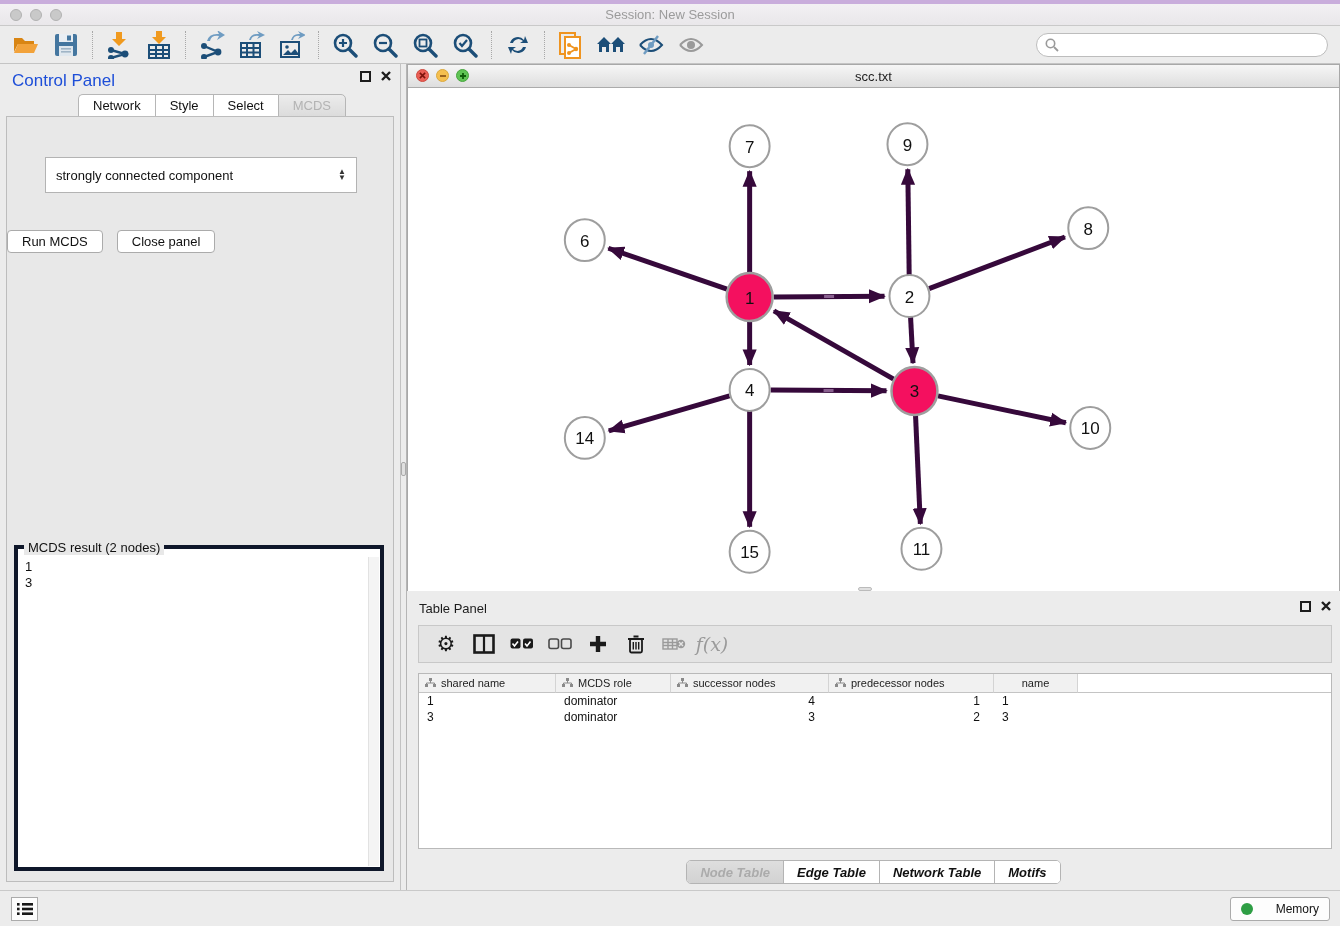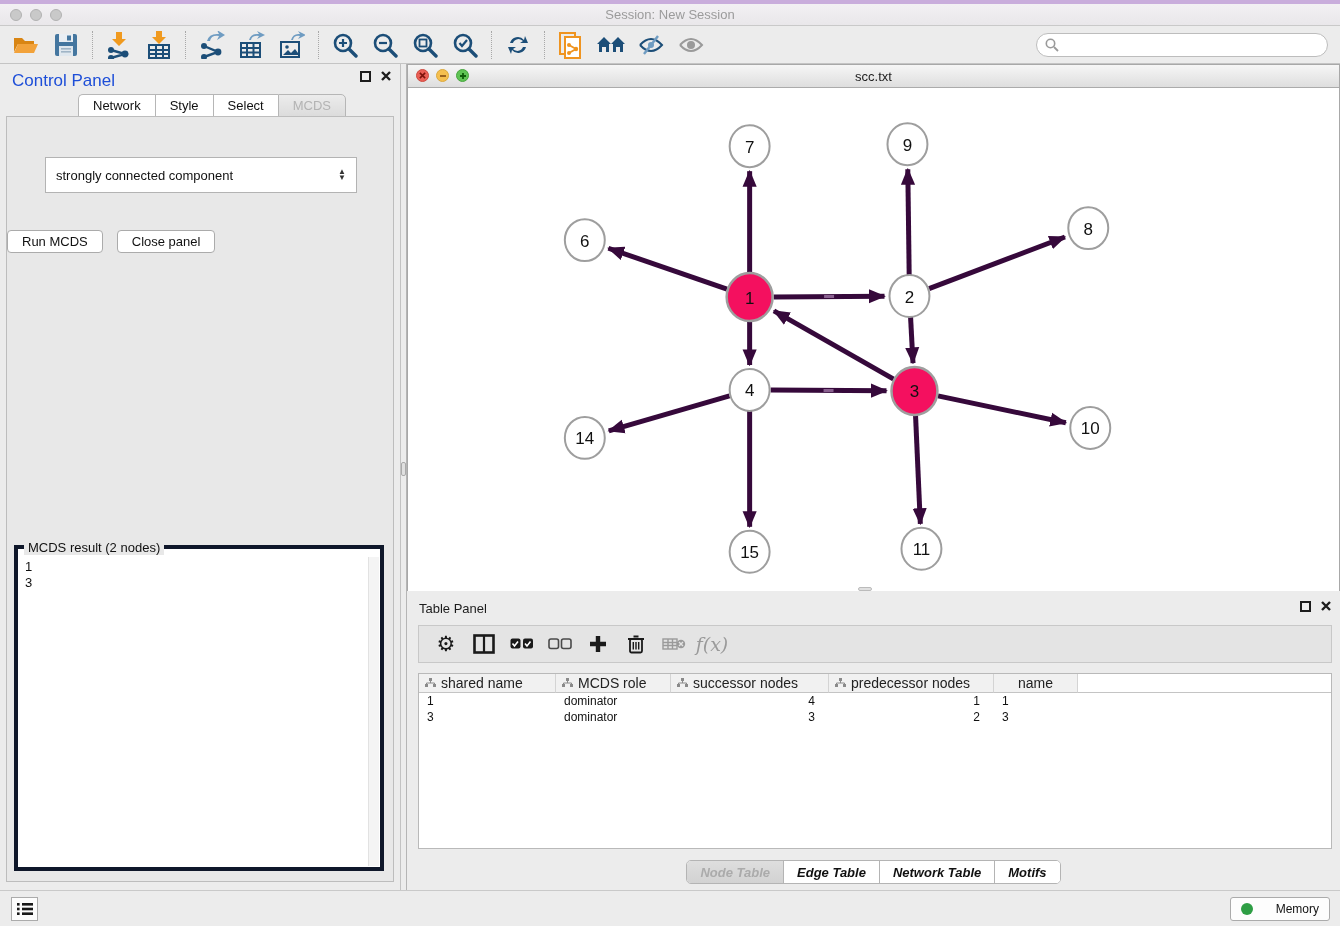--- a/index.html
+++ b/index.html
@@ -83,21 +83,21 @@
   #tp-title { position:absolute; left:12px; top:9px; font-size:13px; color:#1c1c1c; }
   #tp-toolbar { position:absolute; left:11px; right:8px; top:33px; height:38px;
     background:#e4e4e4; border:1px solid #c8c8c8; display:flex; align-items:center; padding-left:8px; }
   .tpbtn { width:38px; height:32px; display:flex; align-items:center; justify-content:center; }
   .gear-glyph { font-family:"DejaVu Sans",sans-serif; font-size:21px; color:#1a1a1a; }
   .fx { font-family:"DejaVu Serif",serif; font-style:italic; font-size:19px; color:#9a9a9a; }
   #data-table { position:absolute; left:11px; right:8px; top:81px; bottom:41px;
     background:#fff; border:1px solid #b9b9b9; overflow:hidden; }
   .tgrid { display:grid; grid-template-columns:137px 115px 158px 165px 84px 1fr; }
   #thead .hcell { height:19px; background:#f1f1f1; border-right:1px solid #d4d4d4;
-    border-bottom:1px solid #c4c4c4; display:flex; align-items:center; font-size:14px; color:#222; padding-left:6px; gap:5px; }
+    border-bottom:1px solid #c4c4c4; display:flex; align-items:center; font-size:11px; color:#222; padding-left:6px; gap:5px; }
   #thead .hcell.center { justify-content:center; padding-left:0; }
   #thead .hfill { background:#fff; border-bottom:1px solid #c4c4c4; }
   .trow { display:grid; grid-template-columns:137px 115px 158px 165px 84px 1fr; height:16px; }
   .tcell { font-size:12px; color:#111; line-height:16px; }
   .tcell.txt { padding-left:8px; }
   .tcell.num { text-align:right; padding-right:14px; }
   #tp-tabs { position:absolute; left:0; right:0; top:268px; display:flex; justify-content:center; }
   .seg-group { display:flex; border:1px solid #b4b4b4; border-radius:5px; overflow:hidden; background:#fff;font-style:italic; }
   .seg { height:22px; padding:0 13px; display:flex; align-items:center; font-size:13px;
     font-weight:bold; color:#111; background:#fff; border-right:1px solid #b4b4b4; }

